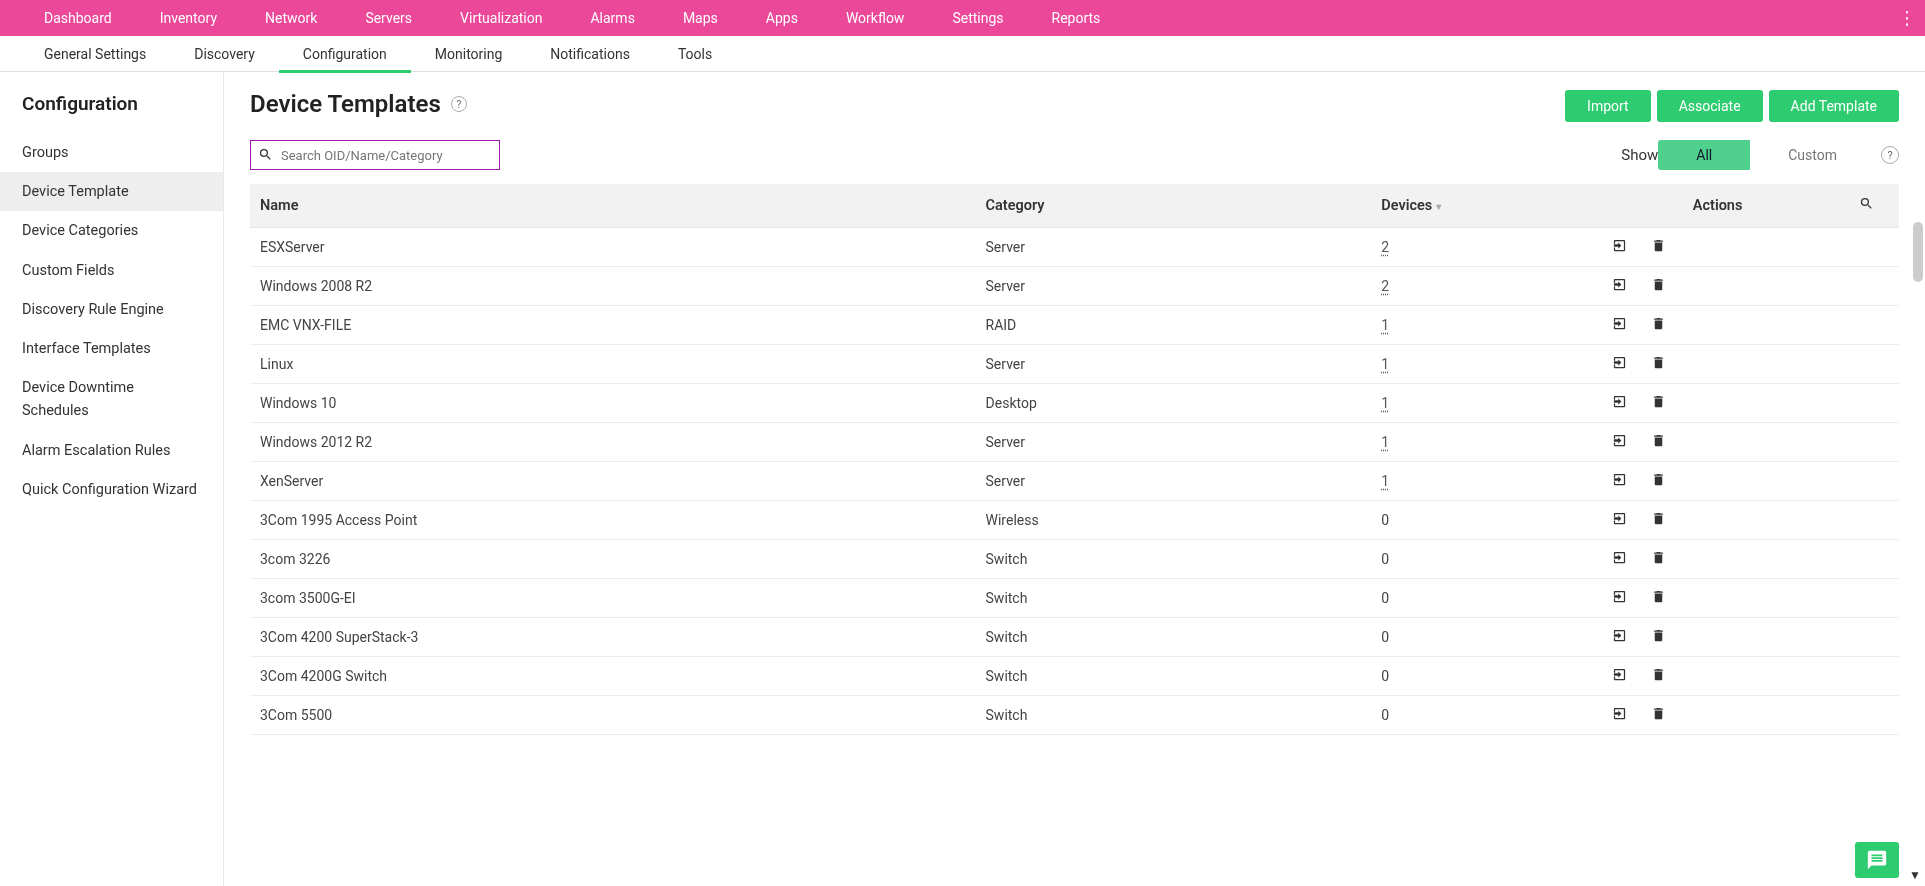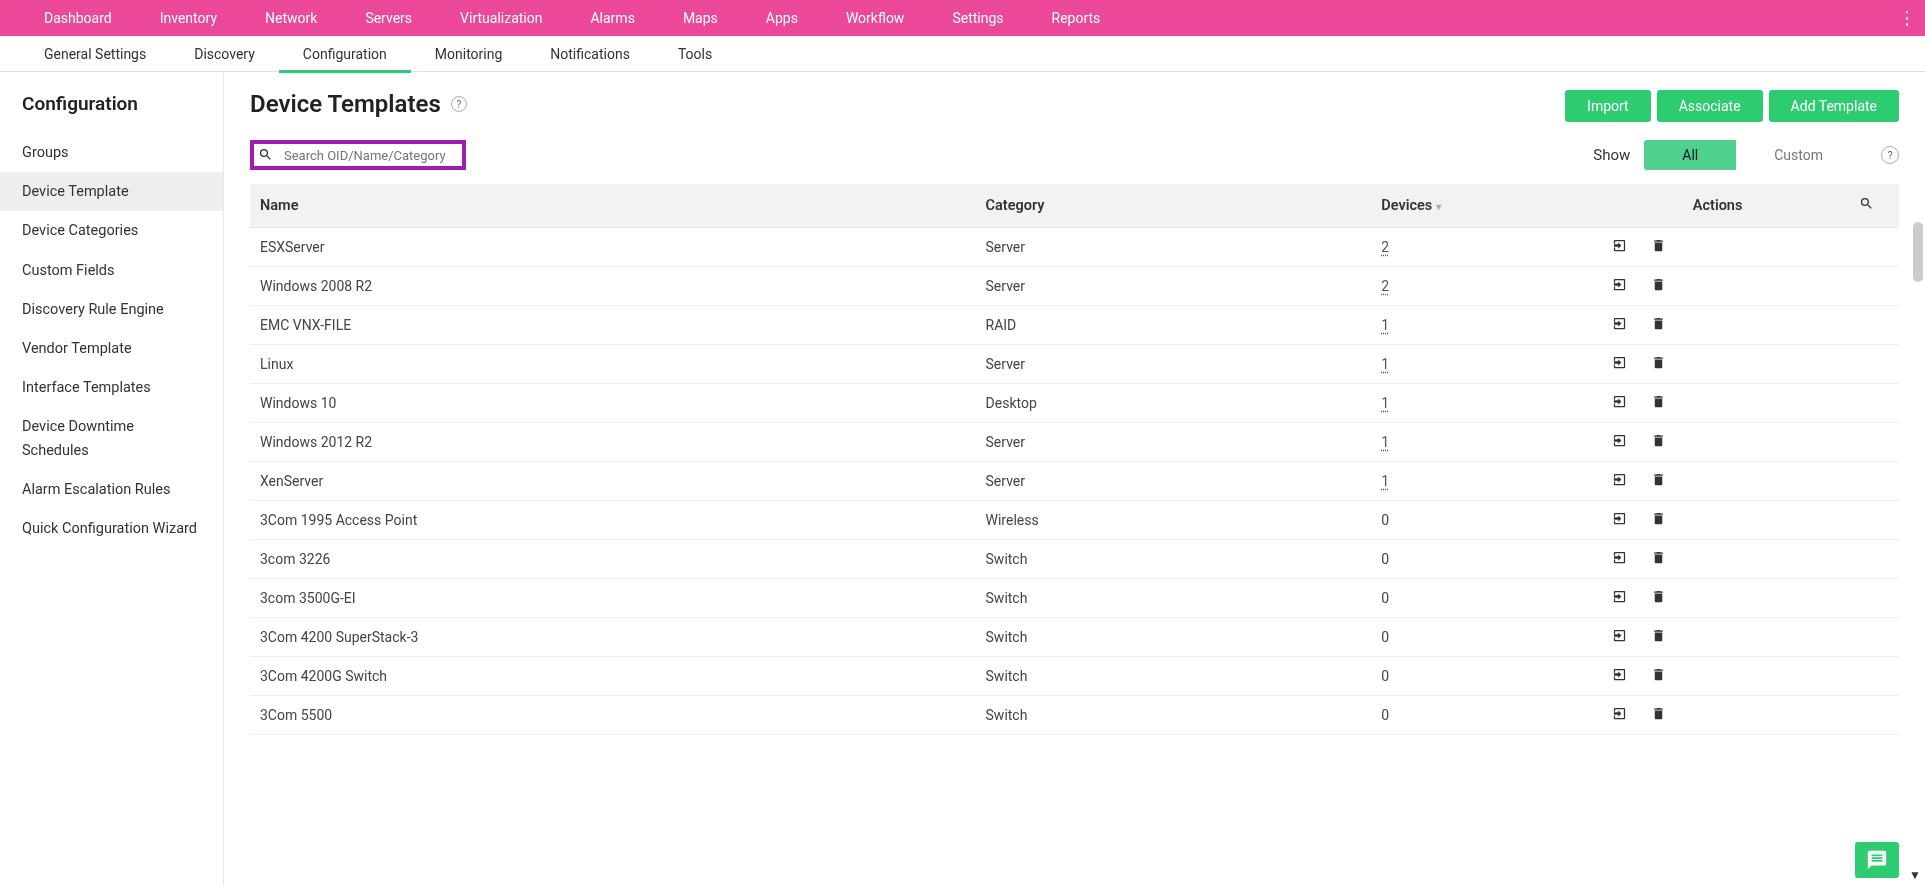--- a/index.html
+++ b/index.html
@@ -17,23 +17,23 @@
 .sidebar-item.active { background: #eeeeee; }
 .main { flex: 1; padding: 18px 26px 0 26px; position: relative; }
 .page-header { display: flex; align-items: flex-start; justify-content: space-between; margin-bottom: 18px; }
 .page-title-wrap { display: flex; align-items: center; gap: 10px; }
 .page-title { font-size: 24px; font-weight: 600; color: #222; }
 .help-q { display: inline-flex; align-items: center; justify-content: center; width: 16px; height: 16px; border: 1px solid #aaa; border-radius: 50%; font-size: 10px; color: #666; cursor: pointer; }
 .header-buttons { display: flex; gap: 6px; }
 .btn { background: #2ecc71; color: #fff; border: none; border-radius: 3px; padding: 8px 22px; font-size: 14px; cursor: pointer; }
 .controls-row { display: flex; align-items: center; justify-content: space-between; margin-bottom: 14px; }
 .search-wrap { position: relative; }
-.search-input { width: 216px; height: 30px; border: 4px solid #a21caf; padding: 0 8px 0 30px; font-size: 13px; color: #555; }
+.search-input { width: 250px; height: 30px; border: 1px solid #a21caf; padding: 0 8px 0 30px; font-size: 13px; color: #555; }
 .search-icon { position: absolute; left: 8px; top: 7px; width: 15px; height: 15px; fill: #333; }
-.show-controls { display: flex; align-items: center; gap: 14px; margin-left: 24px; }
+.show-controls { display: flex; align-items: center; gap: 0; margin-left: 24px; }
 .show-label { font-size: 15px; color: #333; }
 .toggle-group { display: flex; border-radius: 3px; overflow: hidden; }
 .toggle-btn { padding: 7px 38px; font-size: 14px; border: none; cursor: pointer; background: #fff; color: #777; }
 .toggle-btn.active { background: #4fd08c; color: #0f172a; }
 .help-q2 { display: inline-flex; align-items: center; justify-content: center; width: 18px; height: 18px; border: 1px solid #aaa; border-radius: 50%; font-size: 11px; color: #666; cursor: pointer; margin-left: 6px; }
 .table { width: 100%; border-collapse: collapse; }
 .table th { background: #f2f2f2; text-align: left; padding: 12px 10px; font-size: 14.5px; color: #333; font-weight: 600; border-bottom: 1px solid #e5e5e5; }
 .table th.th-devices { position: relative; }
 .sort-icon { display: inline-block; margin-left: 4px; font-size: 10px; color: #aaa; }
 .th-search-icon { width: 15px; height: 15px; fill: #333; cursor: pointer; }
@@ -76,21 +76,20 @@
 
 <div class="layout">
   <div class="sidebar">
     <div class="sidebar-title">Configuration</div>
     <div id="sidebar-items">
         <div class="sidebar-item">Groups</div>
         <div class="sidebar-item active">Device Template</div>
         <div class="sidebar-item">Device Categories</div>
         <div class="sidebar-item">Custom Fields</div>
         <div class="sidebar-item">Discovery Rule Engine</div>
-        <div class="sidebar-item">Vendor Template</div>
         <div class="sidebar-item">Interface Templates</div>
         <div class="sidebar-item">Device Downtime Schedules</div>
         <div class="sidebar-item">Alarm Escalation Rules</div>
         <div class="sidebar-item">Quick Configuration Wizard</div>
       </div>
   </div>
 
   <div class="main">
     <div class="page-header">
       <div class="page-title-wrap">

